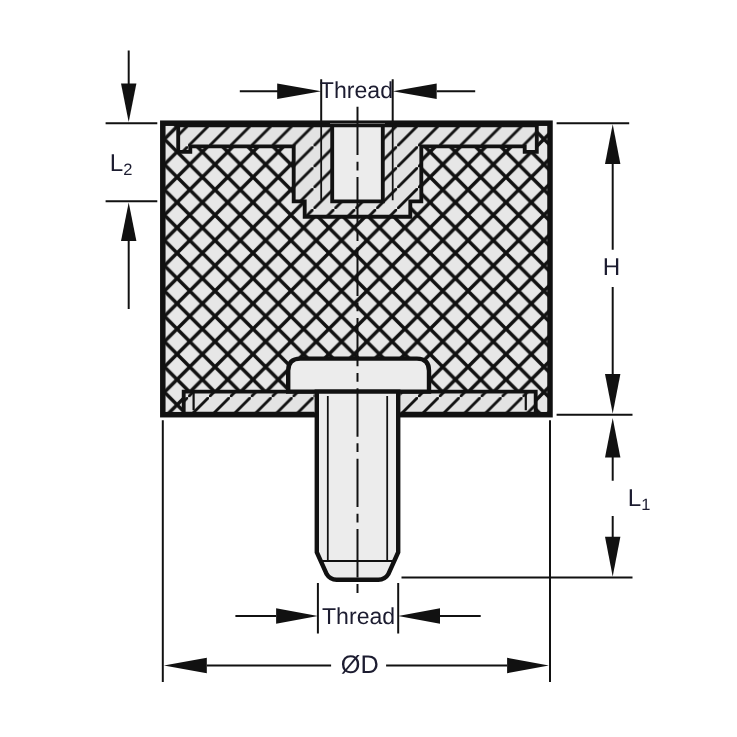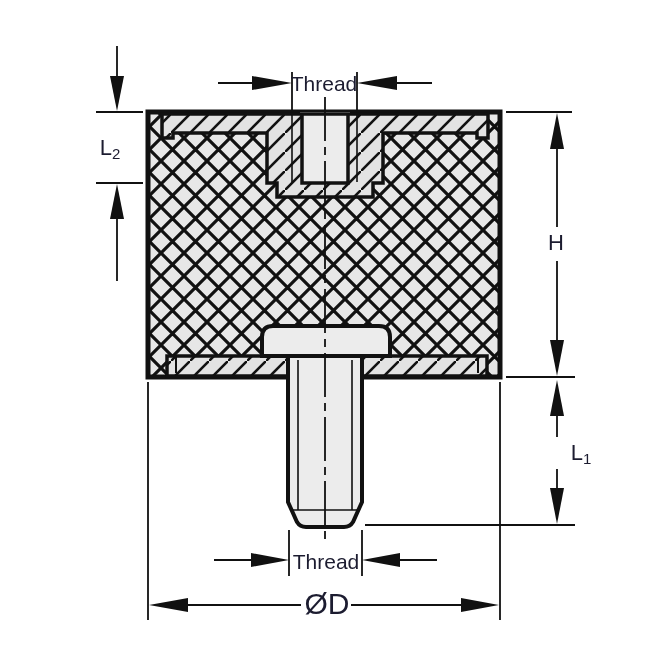--- a/index.html
+++ b/index.html
@@ -109,14 +109,14 @@
   <div class="dim-label small" style="left:324px;top:83px;">Thread</div>
 
   <div class="dim-label big" style="left:110px;top:148px;"><span>L</span><span class="sub">2</span></div>
 
   <div class="dim-label big" style="left:556px;top:243px;">H</div>
 
   <div class="dim-label big" style="left:557px;top:453px;margin-left:24px;"><span>L</span><span class="sub">1</span></div>
 
   <div class="dim-label small" style="left:326px;top:561px;">Thread</div>
 
-  <div class="dim-label big" style="left:327px;top:604px;font-size:30px;">ØD</div>
+  <div class="dim-label big" style="left:327px;top:604px;font-size:23px;">ØD</div>
 </div>
 
 </body></html>

